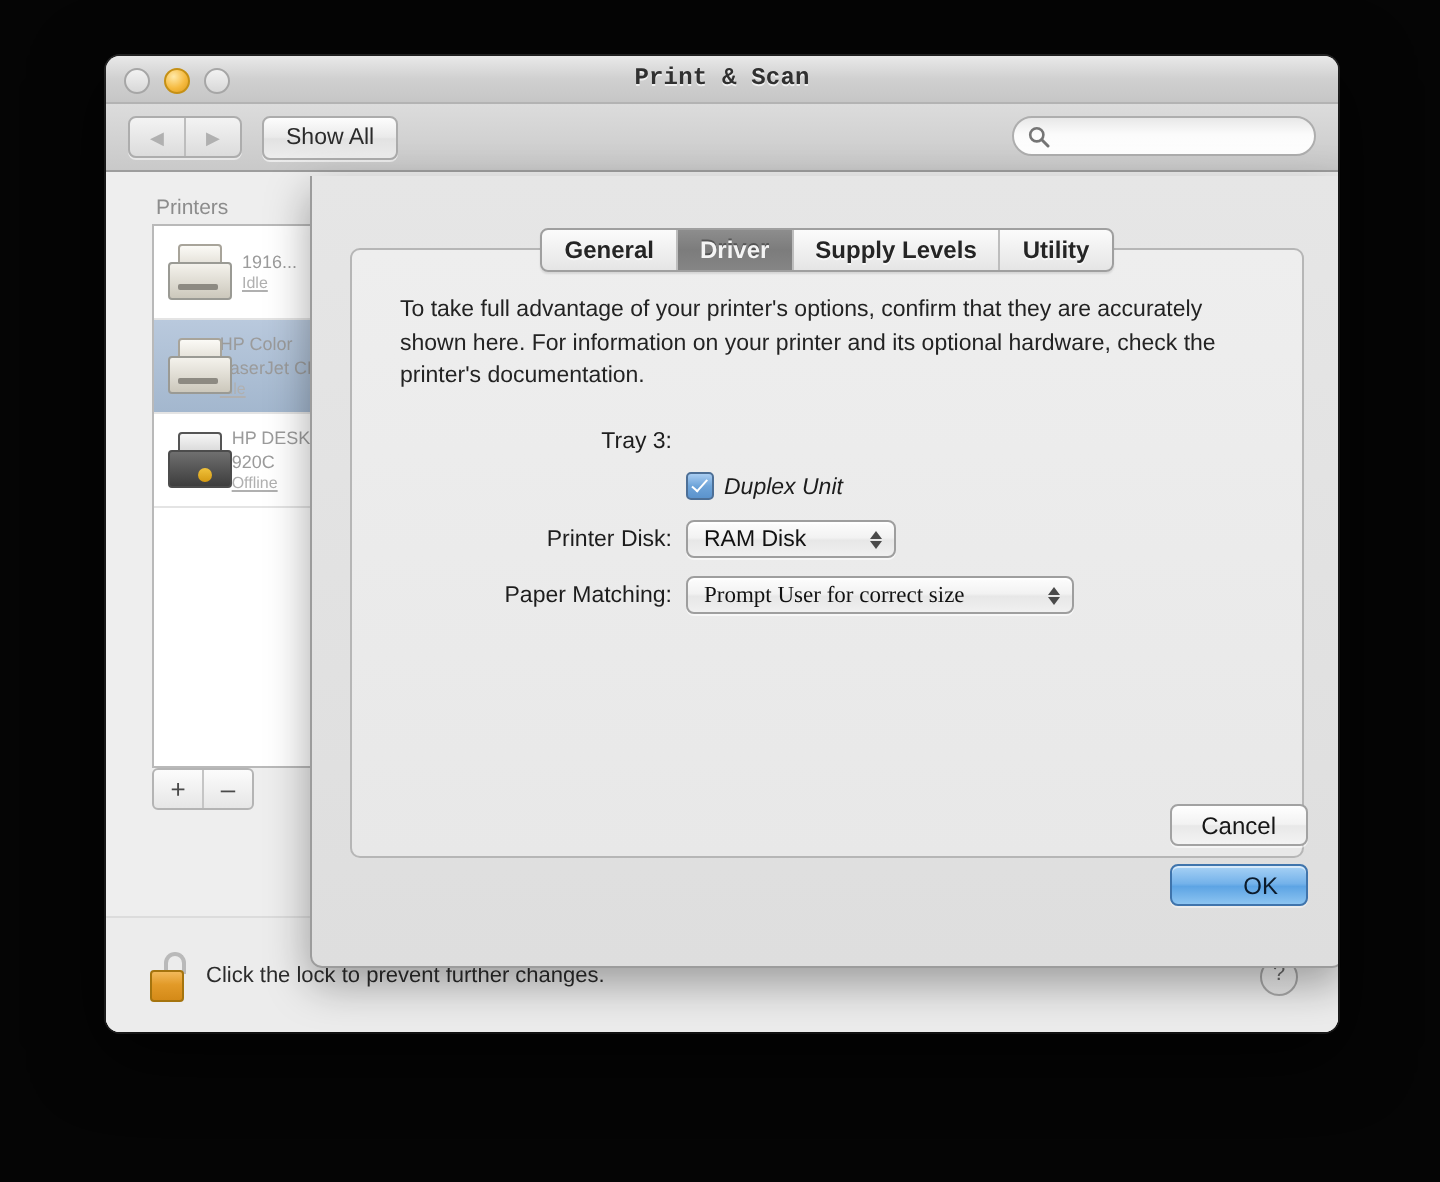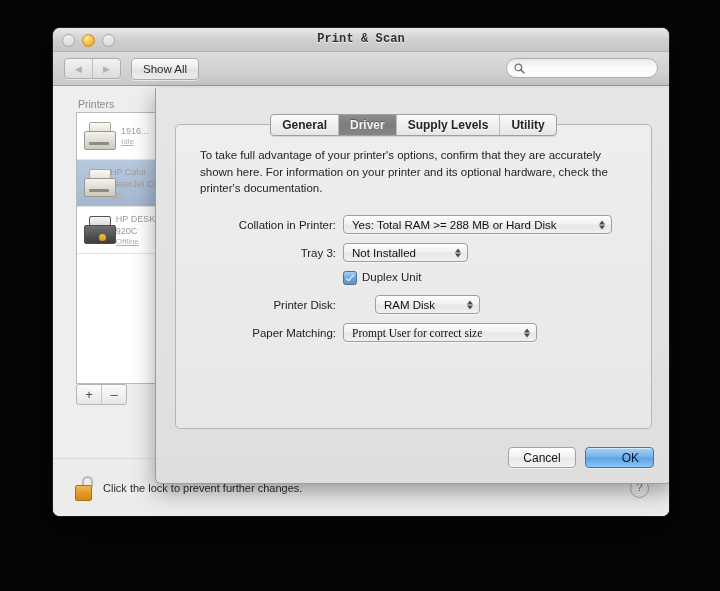--- a/index.html
+++ b/index.html
@@ -465,28 +465,29 @@
   .popup .arrows::before {
     top: 2px;
     border-bottom: 4px solid #4a4a4a;
   }
   .popup .arrows::after {
     bottom: 2px;
     border-top: 4px solid #4a4a4a;
   }
   .popup.w-collation { width: 269px; }
   .popup.w-tray3 { width: 125px; }
-  .popup.w-disk { width: 105px; margin-left: 32px; }
+  .popup.w-disk { width: 105px; }
   .popup.w-matching { width: 194px; font-family: Liberation Serif, serif; }
 
   .check-row {
     display: flex;
-    align-items: flex-start;
+    align-items: flex-end;
     margin: 2px 0 10px 0;
     padding-left: 153px;
+    font-style: italic;
   }
   .checkbox {
     width: 12px; height: 12px;
     border-radius: 2.5px;
     border: 1px solid #4d6f96;
     background: linear-gradient(to bottom, #a9cdf2 0%, #6ea4d9 50%, #5b93cd 100%);
     margin-right: 5px;
     position: relative;
     flex: none;
   }
@@ -497,23 +498,24 @@
     width: 3px; height: 6.5px;
     border: solid #ffffff;
     border-width: 0 1.8px 1.8px 0;
     transform: rotate(42deg);
   }
   .check-label { font-size: 11.5px; color: #1d1d1d; }
 
   #sheet-buttons {
     position: absolute;
     right: 17px;
-    bottom: 15px;
+    bottom: 30px;
     display: flex;
     gap: 9px;
+    flex-direction: column;
   }
   .sheet-btn {
     height: 21px;
     min-width: 64px;
     padding: 0 14px;
     border-radius: 4px;
     font-size: 12px;
     display: flex;
     align-items: center;
     justify-content: center;
@@ -655,34 +657,23 @@
           <div class="tab">General</div>
           <div class="tab active">Driver</div>
           <div class="tab">Supply Levels</div>
           <div class="tab">Utility</div>
         </div>
       </div>
 
       <div id="sheet-box">
         <p id="sheet-desc">To take full advantage of your printer's options, confirm that they are accurately shown here. For information on your printer and its optional hardware, check the printer's documentation.</p>
 
-        <div class="form-row">
-          <div class="form-label">Collation in Printer:</div>
-          <div class="popup w-collation">
-            <span>Yes: Total RAM &gt;= 288 MB or Hard Disk</span>
-            <span class="arrows"></span>
-          </div>
-        </div>
 
         <div class="form-row">
           <div class="form-label">Tray 3:</div>
-          <div class="popup w-tray3">
-            <span>Not Installed</span>
-            <span class="arrows"></span>
-          </div>
         </div>
 
         <div class="check-row">
           <div class="checkbox"></div>
           <div class="check-label">Duplex Unit</div>
         </div>
 
         <div class="form-row">
           <div class="form-label">Printer Disk:</div>
           <div class="popup w-disk">

